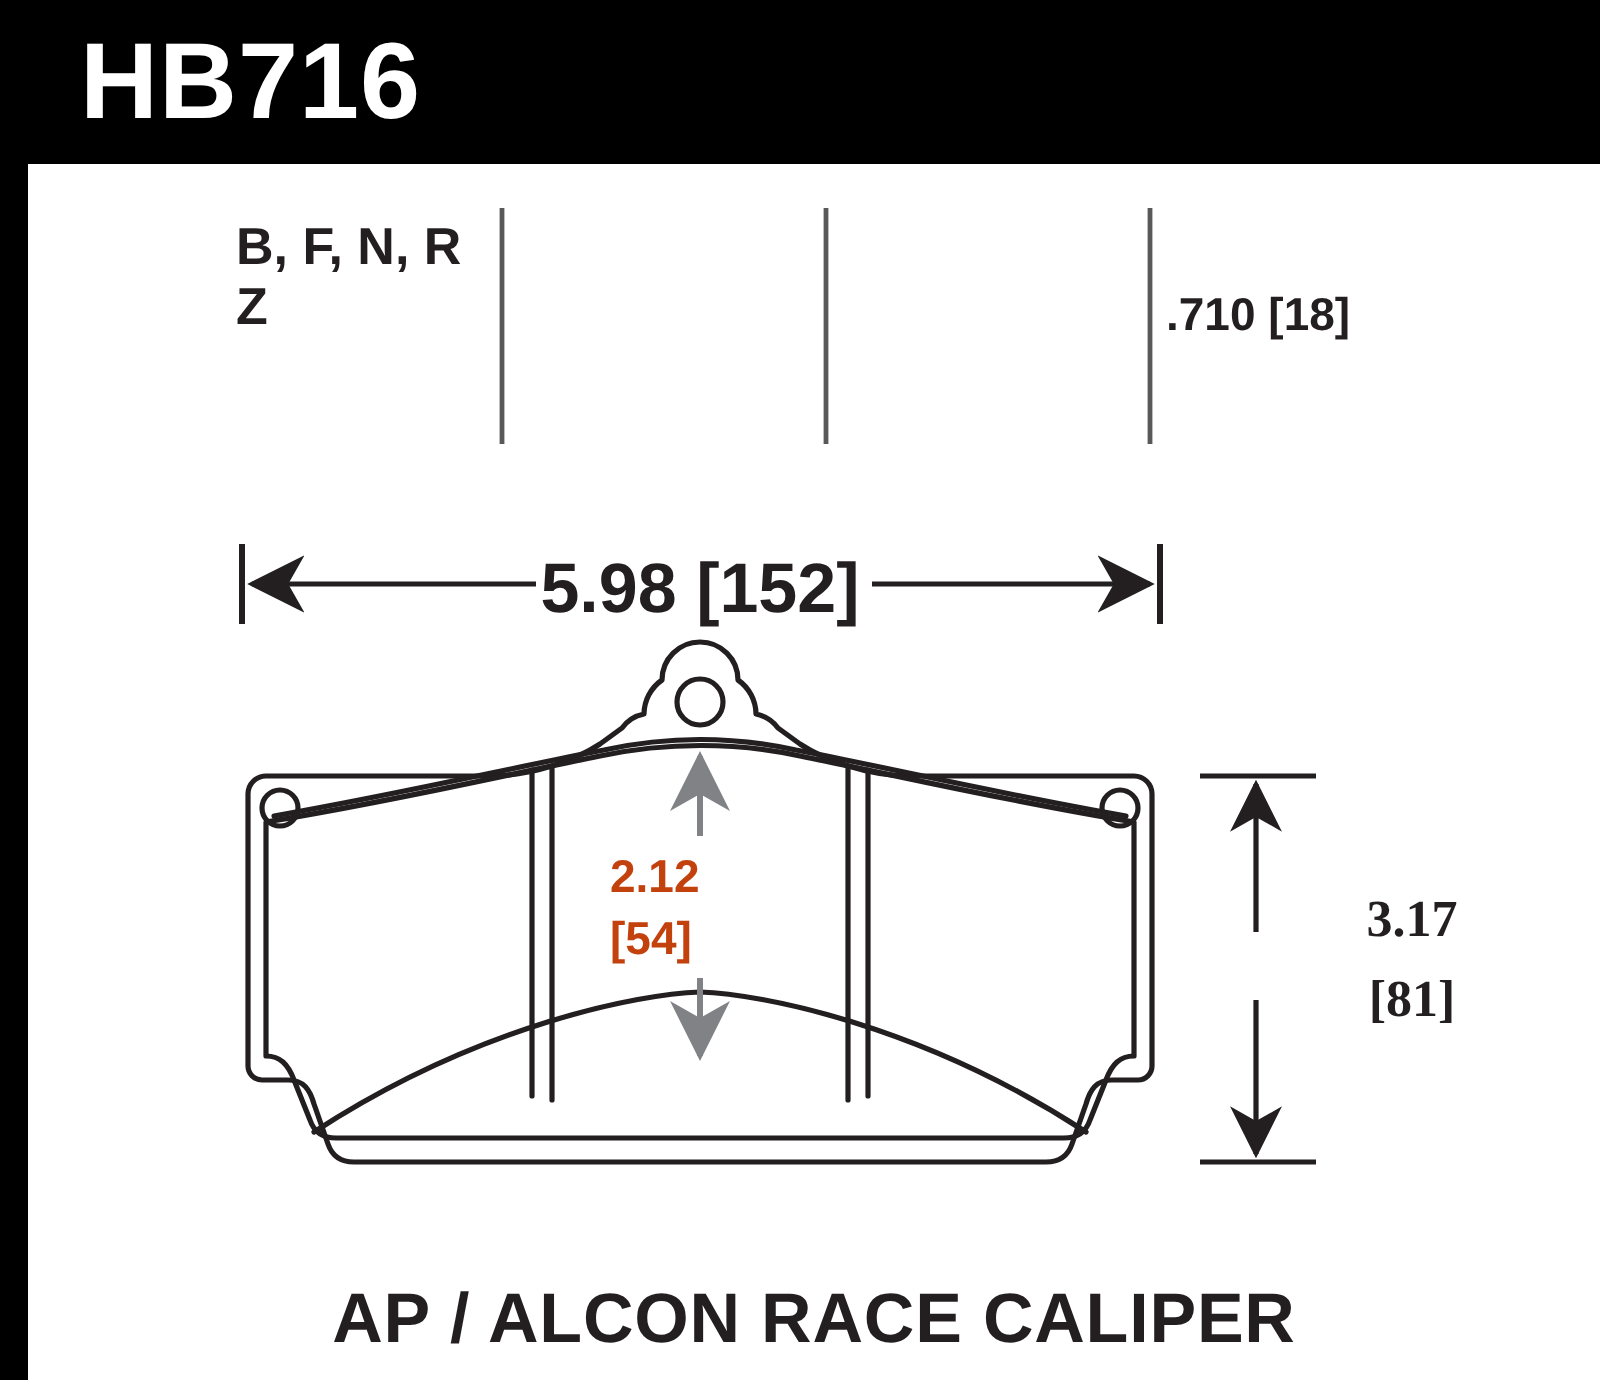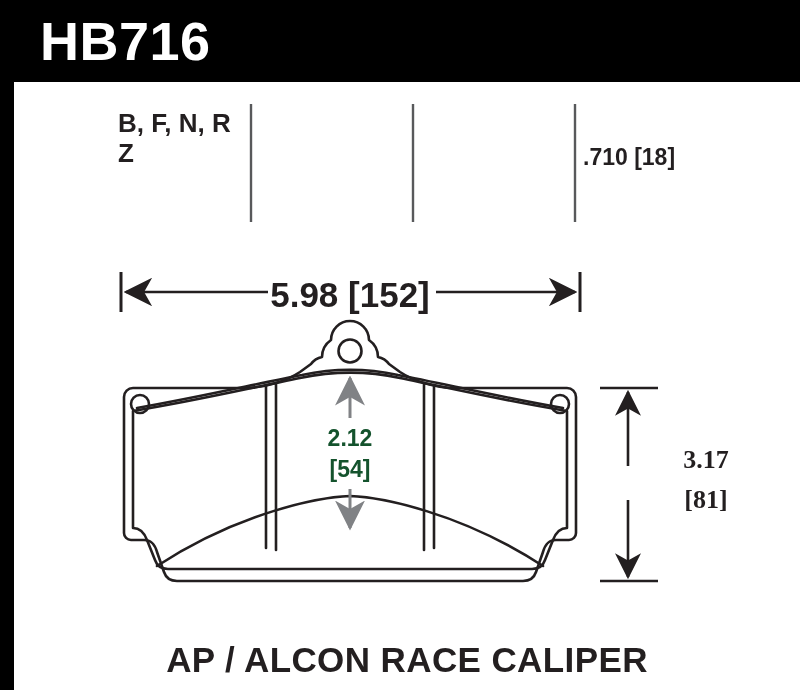--- a/index.html
+++ b/index.html
@@ -83,26 +83,25 @@
     font-weight: bold;
     font-size: 35px;
     color: #231f20;
   }
   
   #inner-dim {
     position: absolute;
     left: 305px;
     top: 423px;
     width: 90px;
-    text-align: center;
     font-family: "Liberation Sans", sans-serif;
     font-weight: bold;
     font-size: 23px;
     line-height: 31px;
-    color: #14532d;
+    color: #c2410c;
     white-space: pre-line;
   }
   
   #height-dim {
     position: absolute;
     left: 646px;
     top: 440px;
     width: 120px;
     text-align: center;
     font-family: Liberation Serif, serif;

